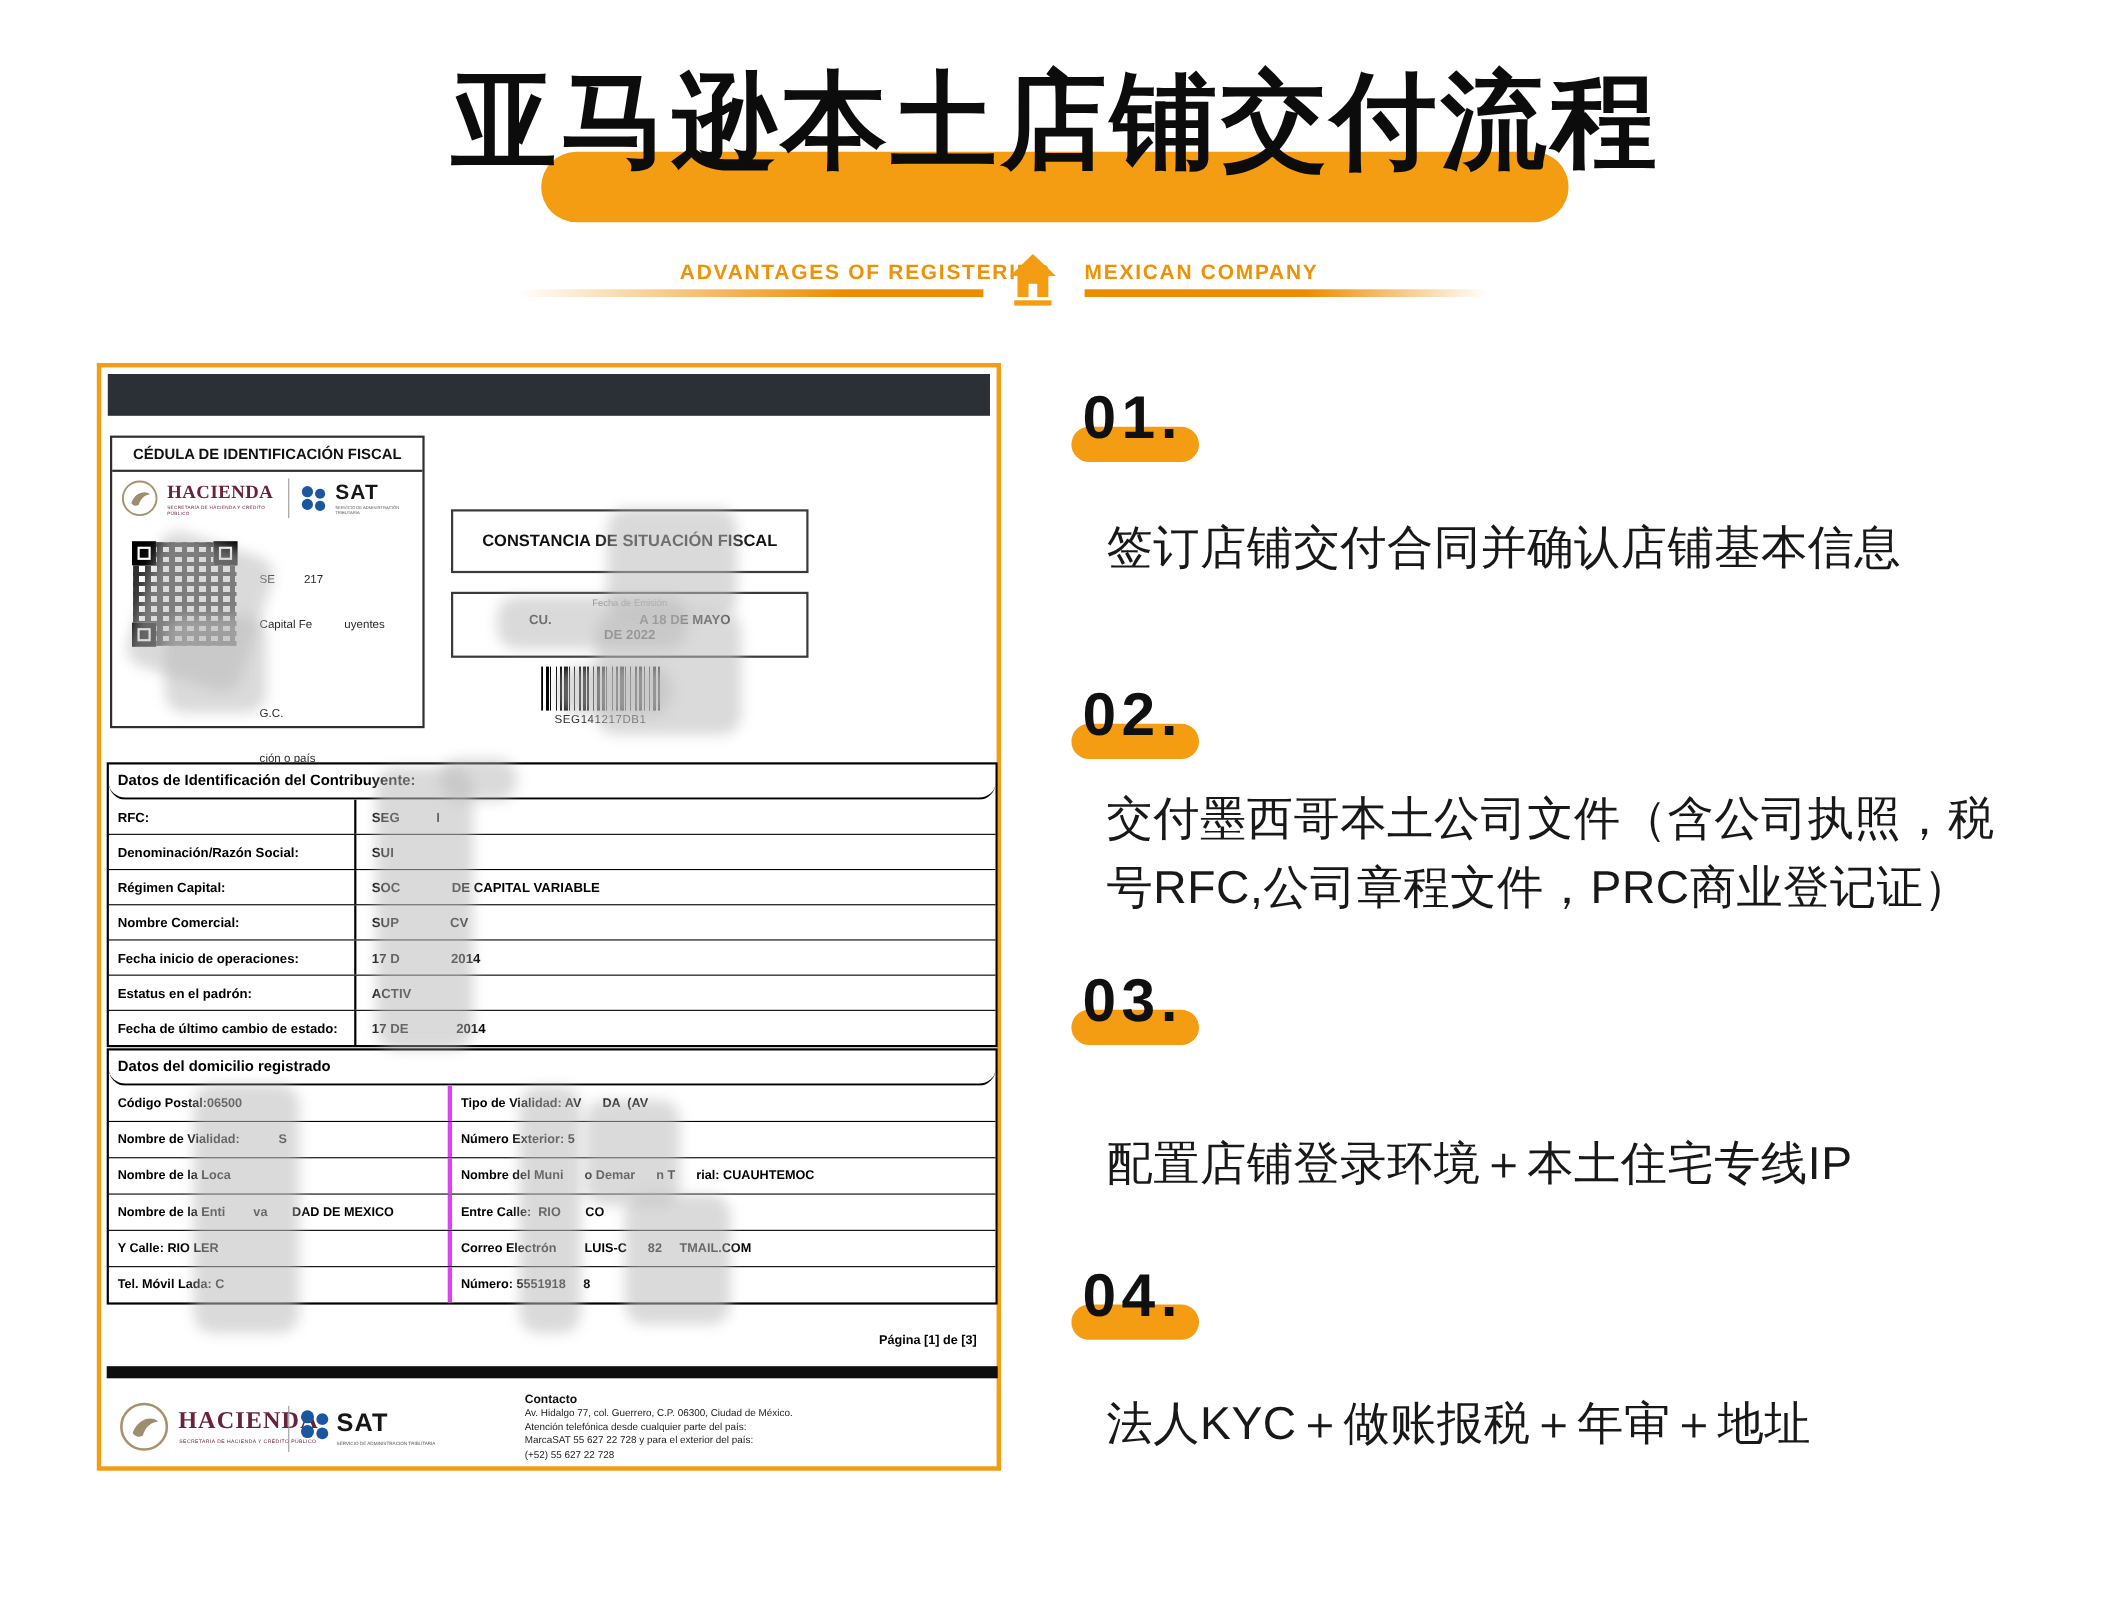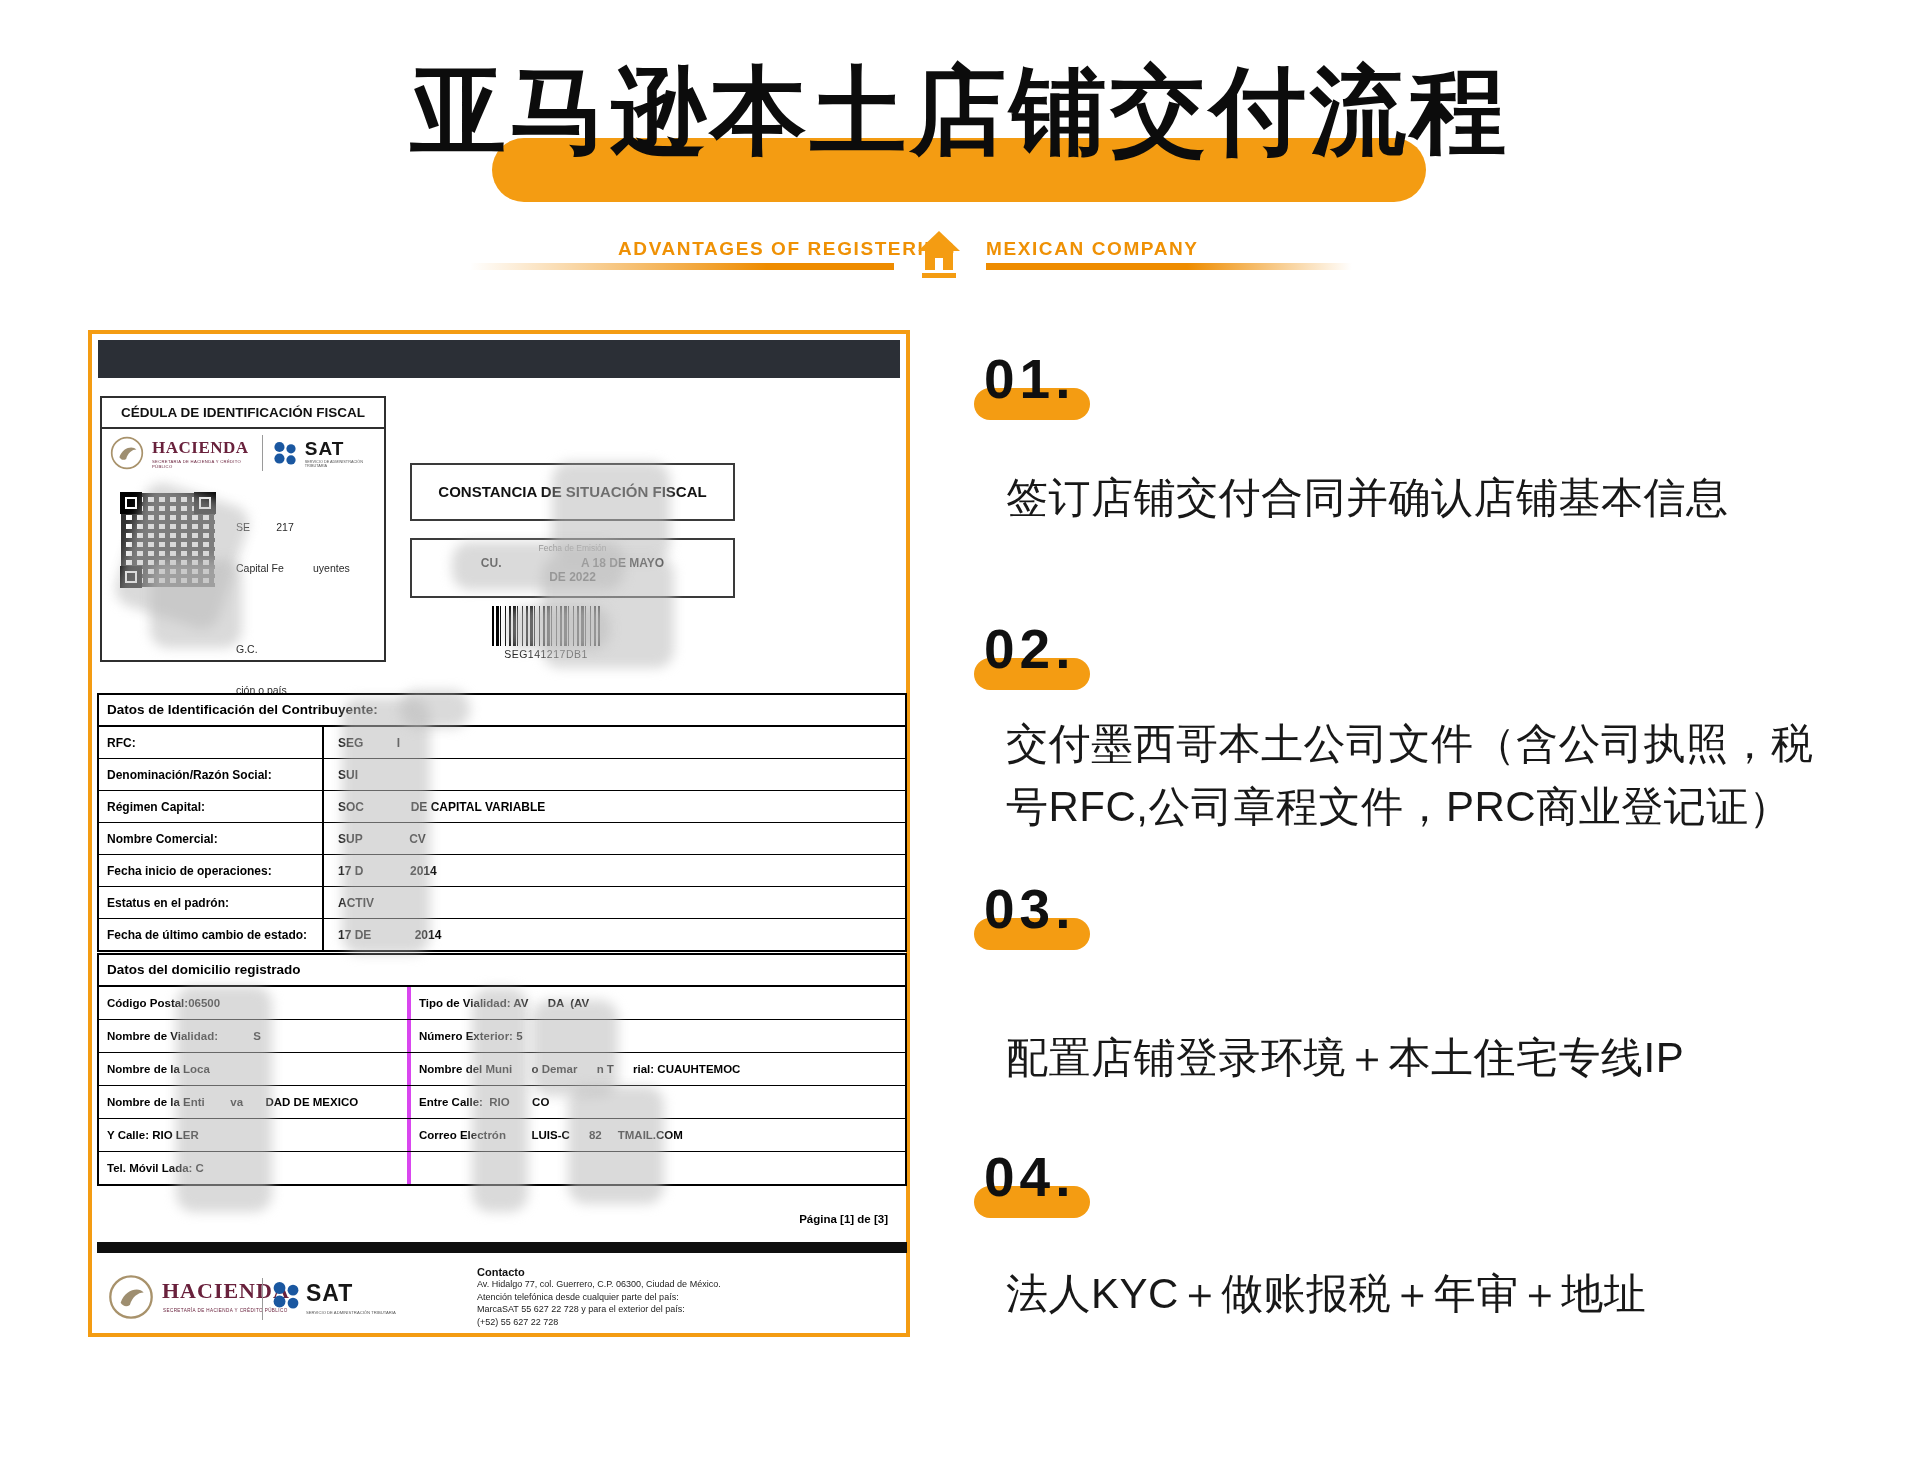--- a/index.html
+++ b/index.html
@@ -84,21 +84,21 @@
     background:repeating-linear-gradient(90deg,
       #000 0 2px,#fff 2px 4px,#000 4px 7px,#fff 7px 8px,#000 8px 9px,
       #fff 9px 13px,#000 13px 14px,#fff 14px 17px); }
   .bc-text { position:absolute; left:388px; top:314px; width:132px; text-align:center;
     font-size:10.5px; color:#222; letter-spacing:.5px; }
 
   .tbl { position:absolute; left:5px; width:810px; border:2px solid #000;
     box-sizing:border-box; background:#fff; }
   .tbl.t1 { top:359px; } .tbl.t2 { top:619px; }
   .tbl-head { height:30px; line-height:30px; font-size:13.5px; font-weight:bold;
-    color:#000; padding-left:8px; border-bottom:2px solid #000; }
+    color:#000; padding-left:8px; border-bottom:2px solid #000;border-radius:15px; }
   .trow { display:grid; grid-template-columns:225px 1fr; height:31px;
     border-top:1.5px solid #000; }
   .trow:nth-of-type(2) { border-top:none; }
   .trow2 { display:grid; grid-template-columns:312px 1fr; height:32px;
     border-top:1.5px solid #000; }
   .trow2:nth-of-type(2) { border-top:none; }
   .tlabel { border-right:2px solid #000; font-size:12px; font-weight:bold;
     color:#000; padding-left:8px; display:flex; align-items:center; }
   .tval { font-size:12px; font-weight:bold; color:#000; padding-left:14px;
     display:flex; align-items:center; white-space:pre; overflow:hidden; }
@@ -263,20 +263,21 @@
       <div class="trow2">
         <div class="tcell l">Nombre de la Enti        va       DAD DE MEXICO</div>
         <div class="tcell">Entre Calle:  RIO       CO</div>
       </div>
       <div class="trow2">
         <div class="tcell l">Y Calle: RIO LER</div>
         <div class="tcell">Correo Electrón        LUIS-C      82     TMAIL.COM</div>
       </div>
       <div class="trow2">
         <div class="tcell l">Tel. Móvil Lada: C</div>
+        <div class="tcell">Número: 5551918     8</div>
       </div>
     </div>
 
     <div class="pagina">Página  [1] de [3]</div>
     <div class="foot-bar"></div>
 
     <svg class="foot-seal" viewBox="0 0 40 40">
       <circle cx="20" cy="20" r="18" fill="none" stroke="#A8926B" stroke-width="2"></circle>
       <path d="M11 25 C15 13, 27 11, 31 16 C26 16, 21 20, 19 27 C16 29, 13 28, 11 25 Z" fill="#8D7A57" opacity="0.85"></path>
     </svg>

